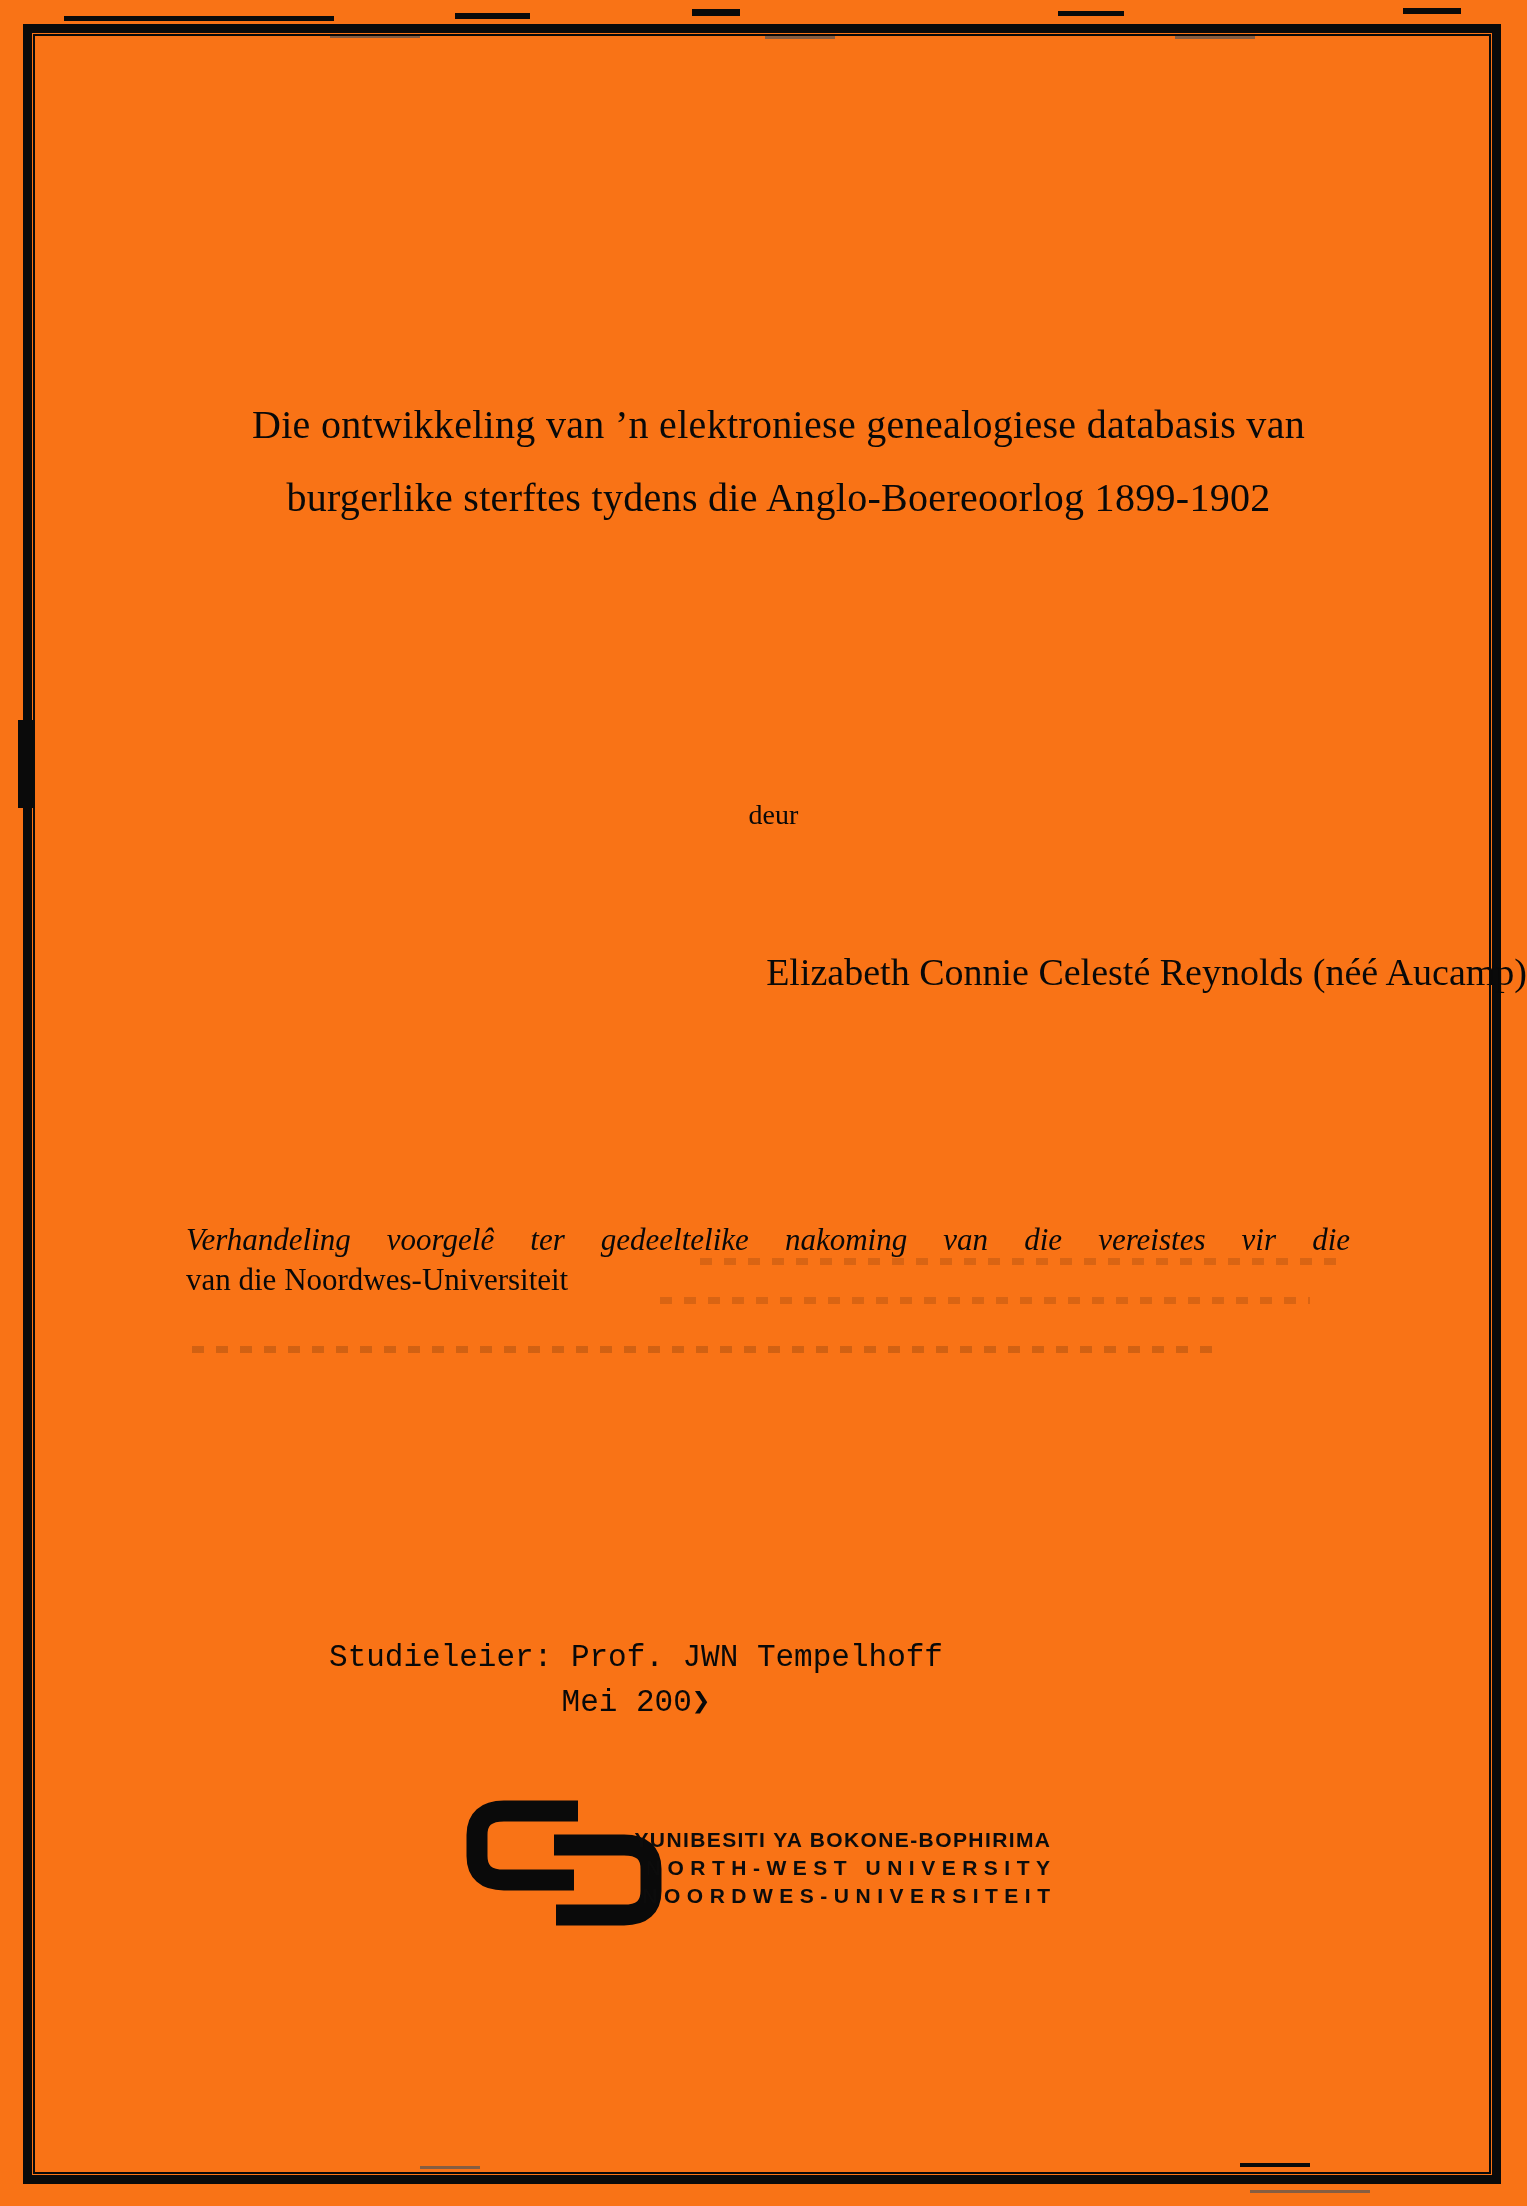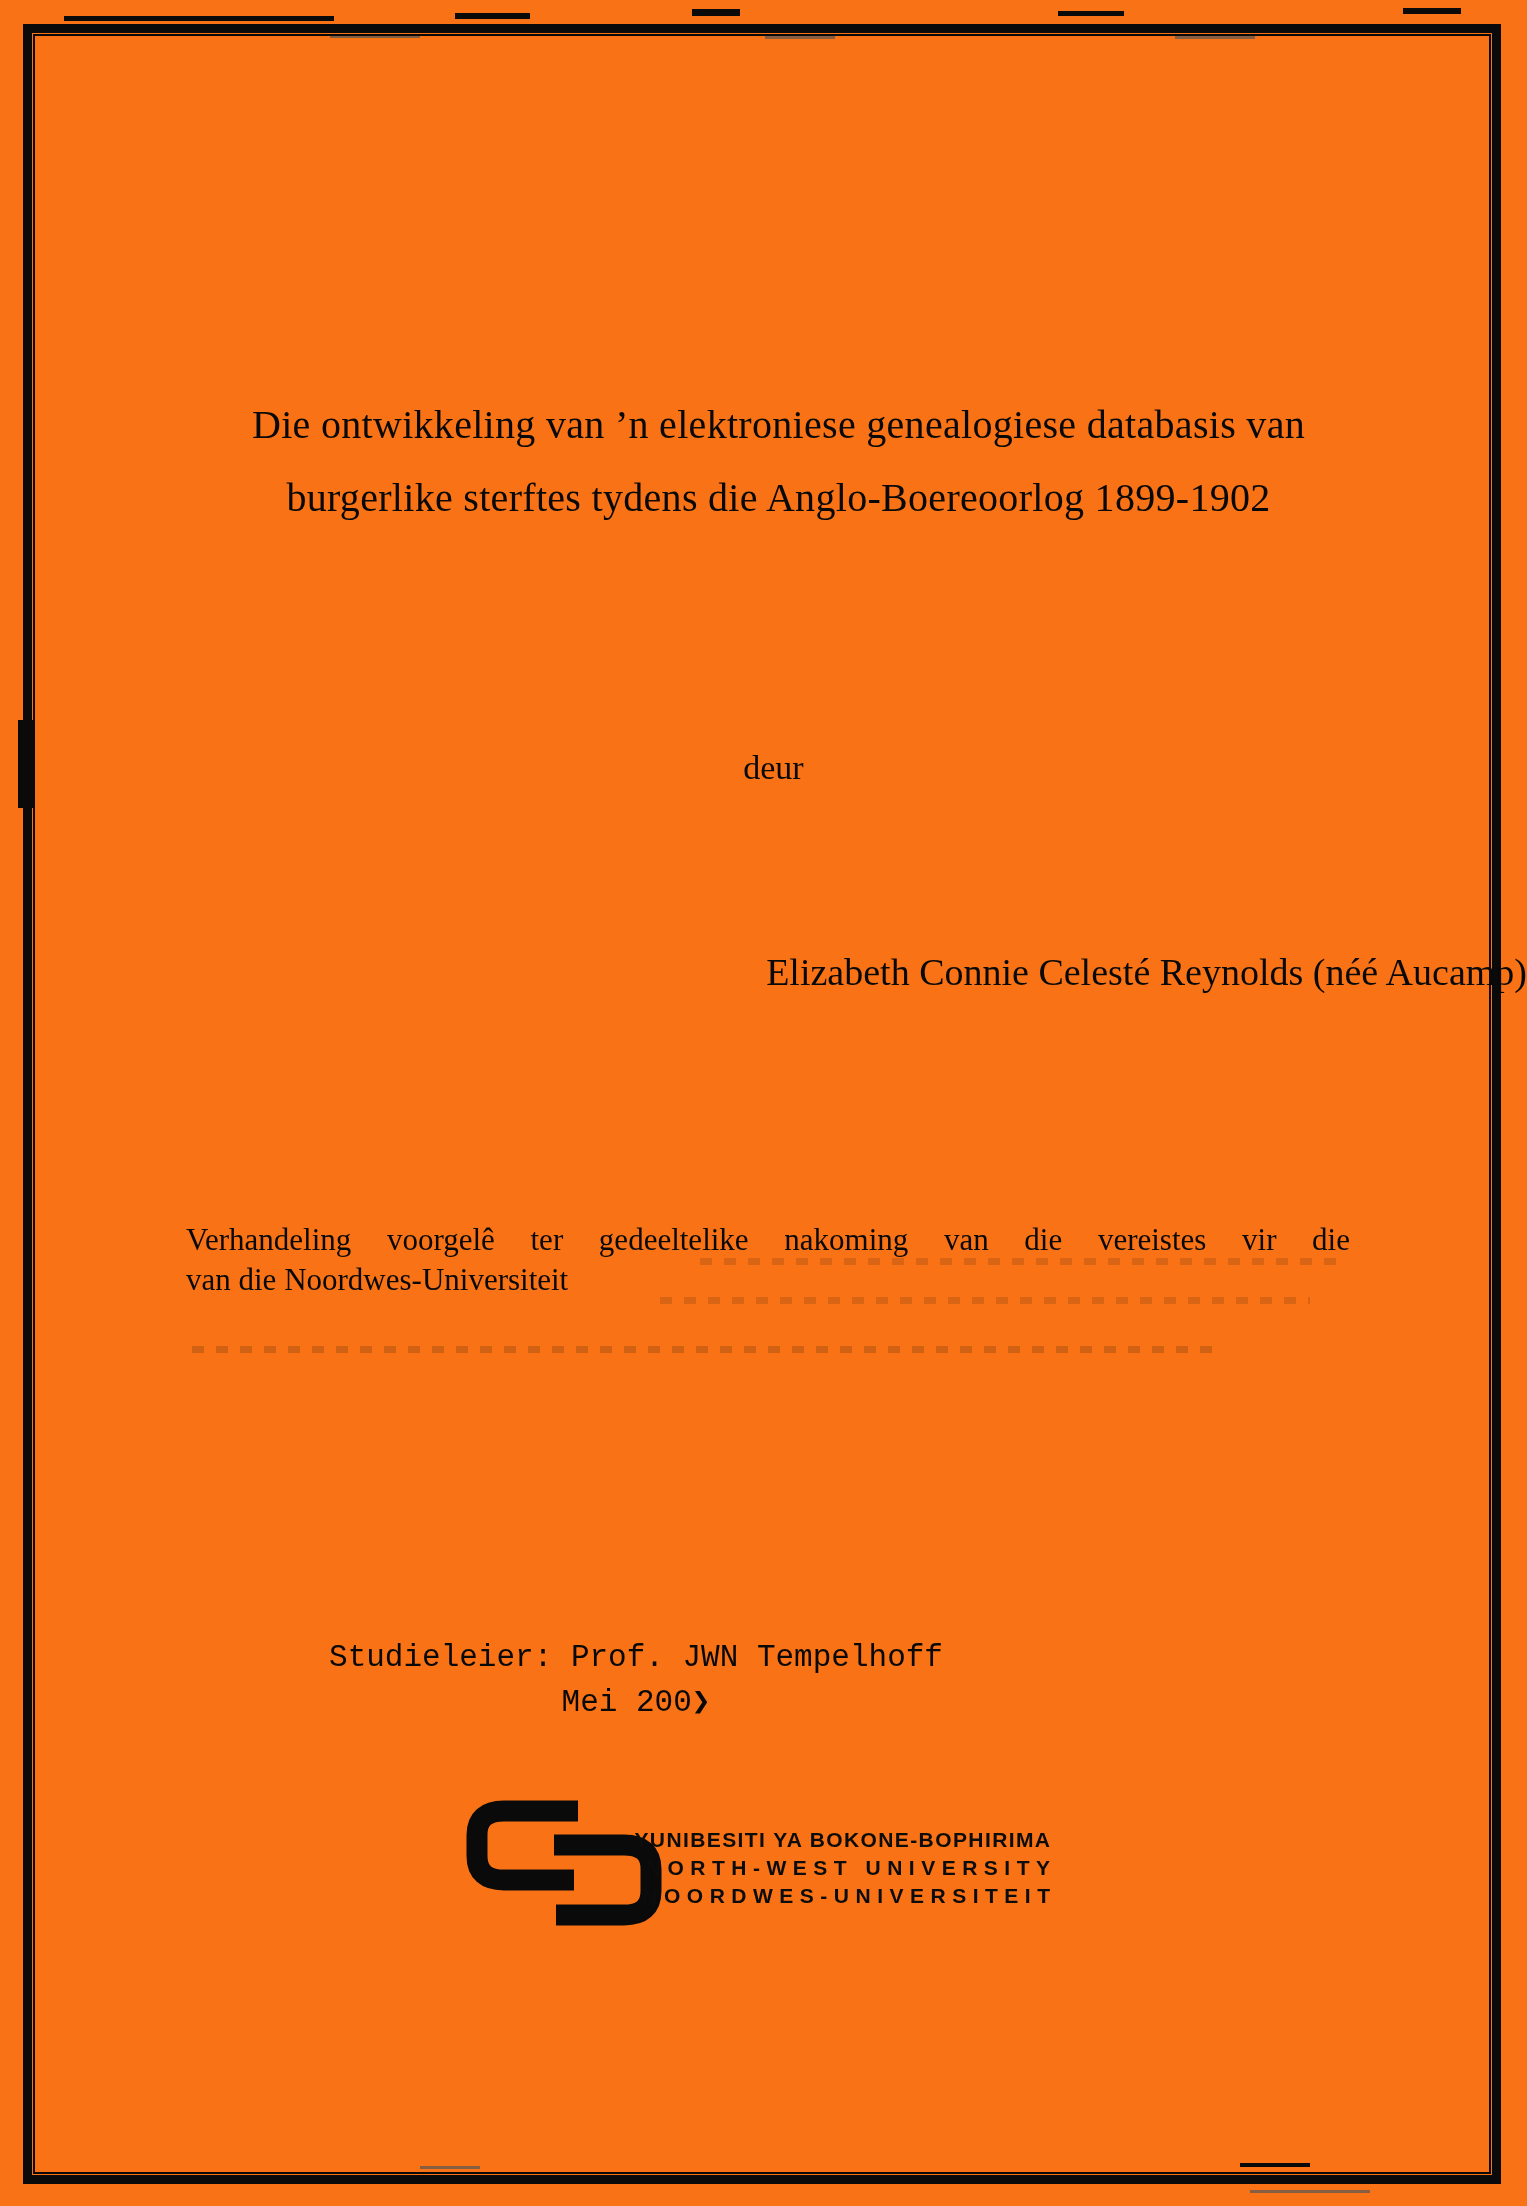--- a/index.html
+++ b/index.html
@@ -26,32 +26,32 @@
   .ghost{
     position:absolute;height:7px;opacity:.13;
     background:repeating-linear-gradient(90deg,#000 0 12px,transparent 12px 24px);
   }
   
   .title{
     position:absolute;left:95px;right:65px;top:388px;
     text-align:center;font-size:40px;line-height:73px;letter-spacing:.3px;
   }
   .byline{
-    position:absolute;left:20px;right:0;top:748px;
-    text-align:center;font-size:34px;line-height:40px;
+    position:absolute;left:20px;right:0;top:795px;
+    text-align:center;font-size:28px;line-height:40px;
   }
   .author{
     position:absolute;left:20px;right:0;top:950px;
     text-align:right;font-size:38px;line-height:44px;
   }
   .statement{
     position:absolute;left:186px;width:1164px;top:1220px;
     font-size:31px;line-height:40px;
   }
-  .just{text-align:justify;text-align-last:justify;}
+  .just{text-align:justify;text-align-last:justify;font-style:italic;}
   .it{font-style:italic;}
   .supervisor{
     position:absolute;left:186px;width:900px;top:1635px;
     font-size:31px;line-height:45px;
     font-family:Liberation Mono, monospace;
     text-align:center;
   }
   
   .logo-mark{position:absolute;left:464px;top:1799px;}
   .logo-text{

